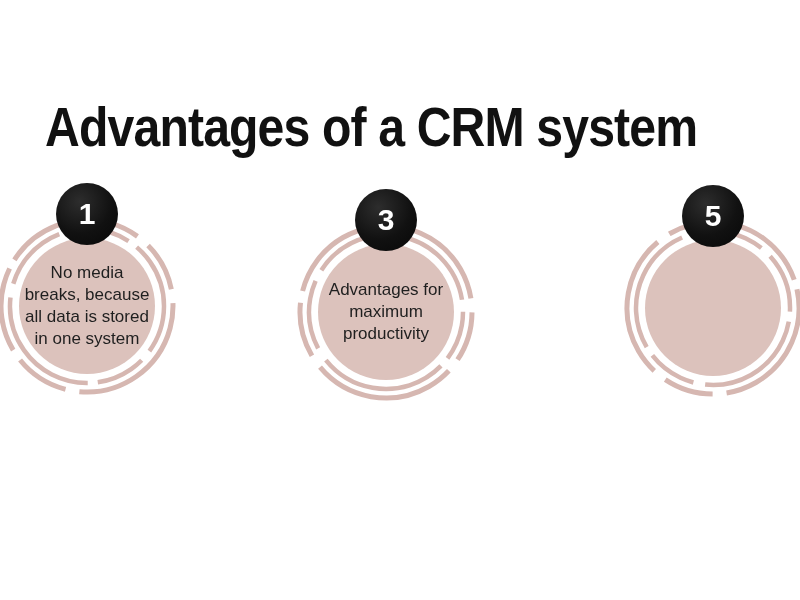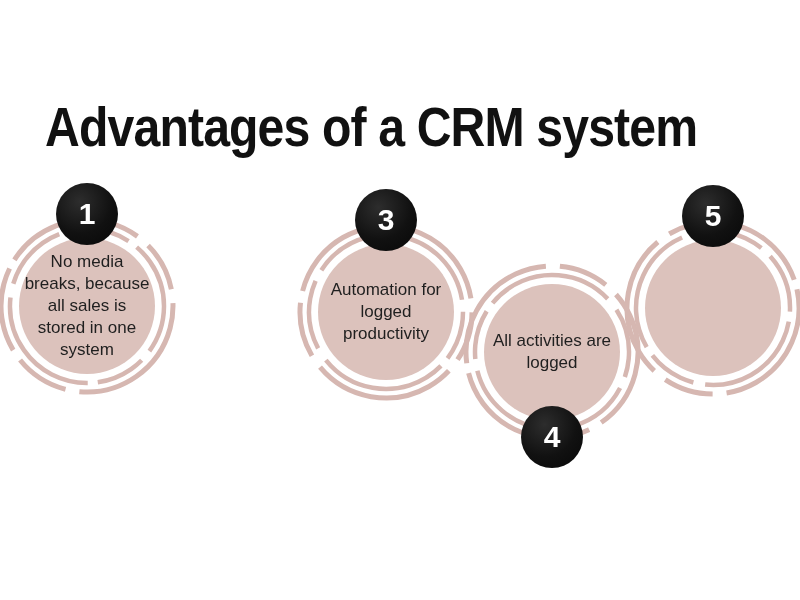--- a/index.html
+++ b/index.html
@@ -83,50 +83,39 @@
 <div class="canvas">
 
   <h1 class="page-title">Advantages of a CRM system</h1>
 
   <div class="item item-1 item-up">
     <svg viewBox="0 0 200 200" width="200" height="200">
       <circle class="ring ring-outer" cx="100" cy="100" r="86" stroke-dasharray="120 14 55 12 85 10 140 14 50 14" transform="rotate(15 100 100)"></circle>
       <circle class="ring ring-inner" cx="100" cy="100" r="77" stroke-dasharray="95 12 50 10 130 14 70 12 60 10" transform="rotate(-35 100 100)"></circle>
       <circle class="main-circle" cx="100" cy="100" r="68"></circle>
     </svg>
-    <div class="bubble-text">No media breaks, because all sales is stored in one system</div>
+    <div class="bubble-text">No media breaks, because all data is stored in one system</div>
     <div class="badge">
       <span>1</span>
     </div>
   </div>
 
 
   <div class="item item-3 item-up">
     <svg viewBox="0 0 200 200" width="200" height="200">
       <circle class="ring ring-outer" cx="100" cy="100" r="86" stroke-dasharray="120 14 55 12 85 10 140 14 50 14" transform="rotate(60 100 100)"></circle>
       <circle class="ring ring-inner" cx="100" cy="100" r="77" stroke-dasharray="95 12 50 10 130 14 70 12 60 10" transform="rotate(-80 100 100)"></circle>
       <circle class="main-circle" cx="100" cy="100" r="68"></circle>
     </svg>
-    <div class="bubble-text">Automation for logged productivity</div>
+    <div class="bubble-text">Advantages for maximum productivity</div>
     <div class="badge">
       <span>3</span>
     </div>
   </div>
 
-  <div class="item item-4 item-down">
-    <svg viewBox="0 0 200 200" width="200" height="200">
-      <circle class="ring ring-outer" cx="100" cy="100" r="86" stroke-dasharray="120 14 55 12 85 10 140 14 50 14" transform="rotate(-25 100 100)"></circle>
-      <circle class="ring ring-inner" cx="100" cy="100" r="77" stroke-dasharray="95 12 50 10 130 14 70 12 60 10" transform="rotate(95 100 100)"></circle>
-      <circle class="main-circle" cx="100" cy="100" r="68"></circle>
-    </svg>
-    <div class="bubble-text">All activities are logged</div>
-    <div class="badge">
-      <span>4</span>
-    </div>
-  </div>
 
   <div class="item item-5 item-up">
     <svg viewBox="0 0 200 200" width="200" height="200">
       <circle class="ring ring-outer" cx="100" cy="100" r="86" stroke-dasharray="120 14 55 12 85 10 140 14 50 14" transform="rotate(150 100 100)"></circle>
       <circle class="ring ring-inner" cx="100" cy="100" r="77" stroke-dasharray="95 12 50 10 130 14 70 12 60 10" transform="rotate(25 100 100)"></circle>
       <circle class="main-circle" cx="100" cy="100" r="68"></circle>
     </svg>
     <div class="badge">
       <span>5</span>
     </div>

